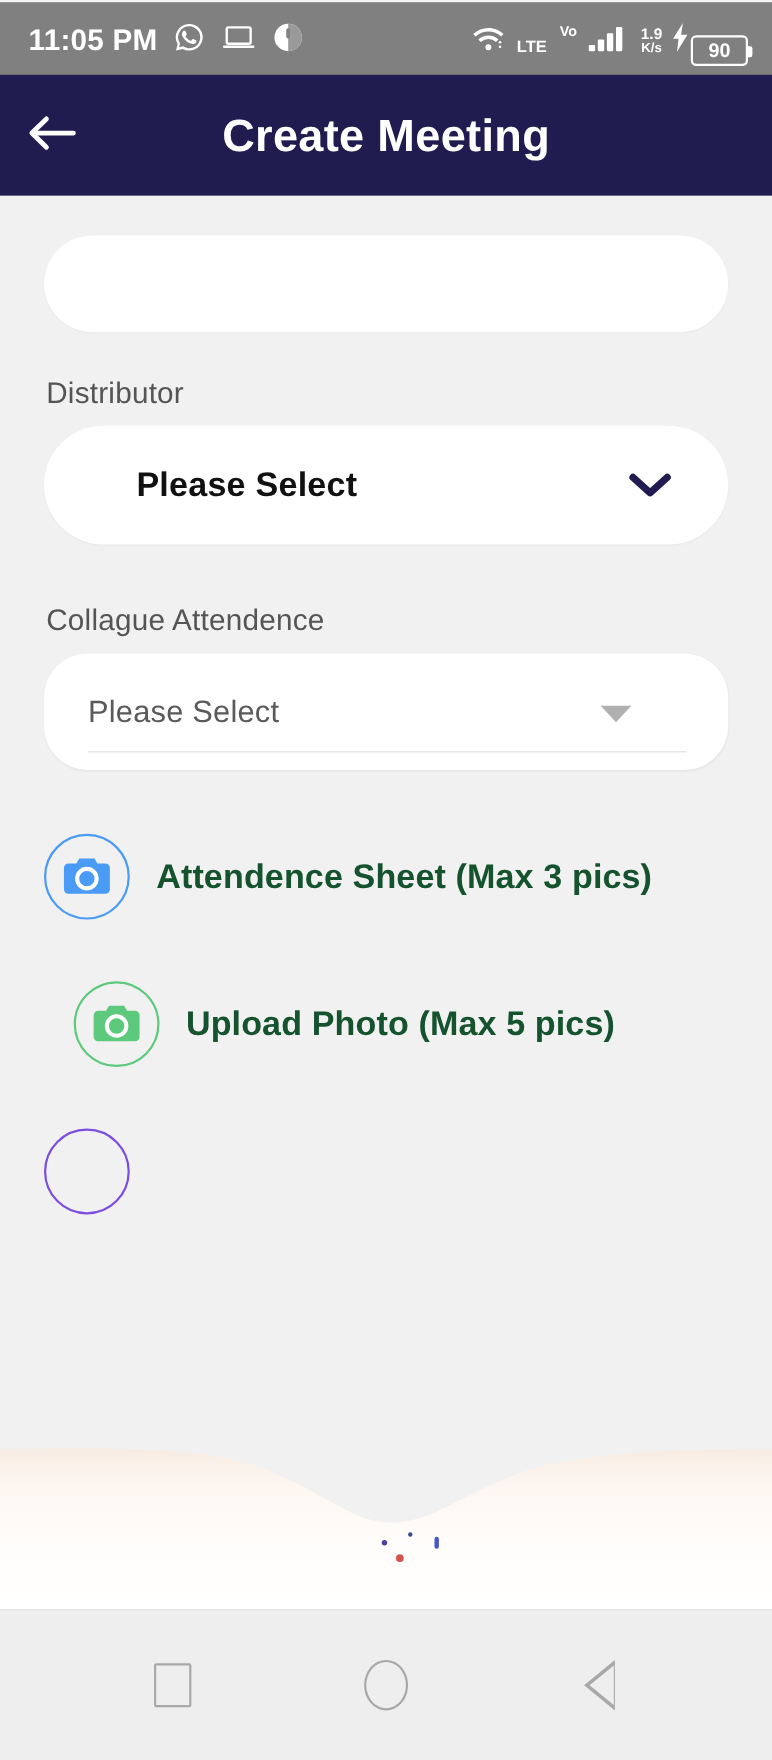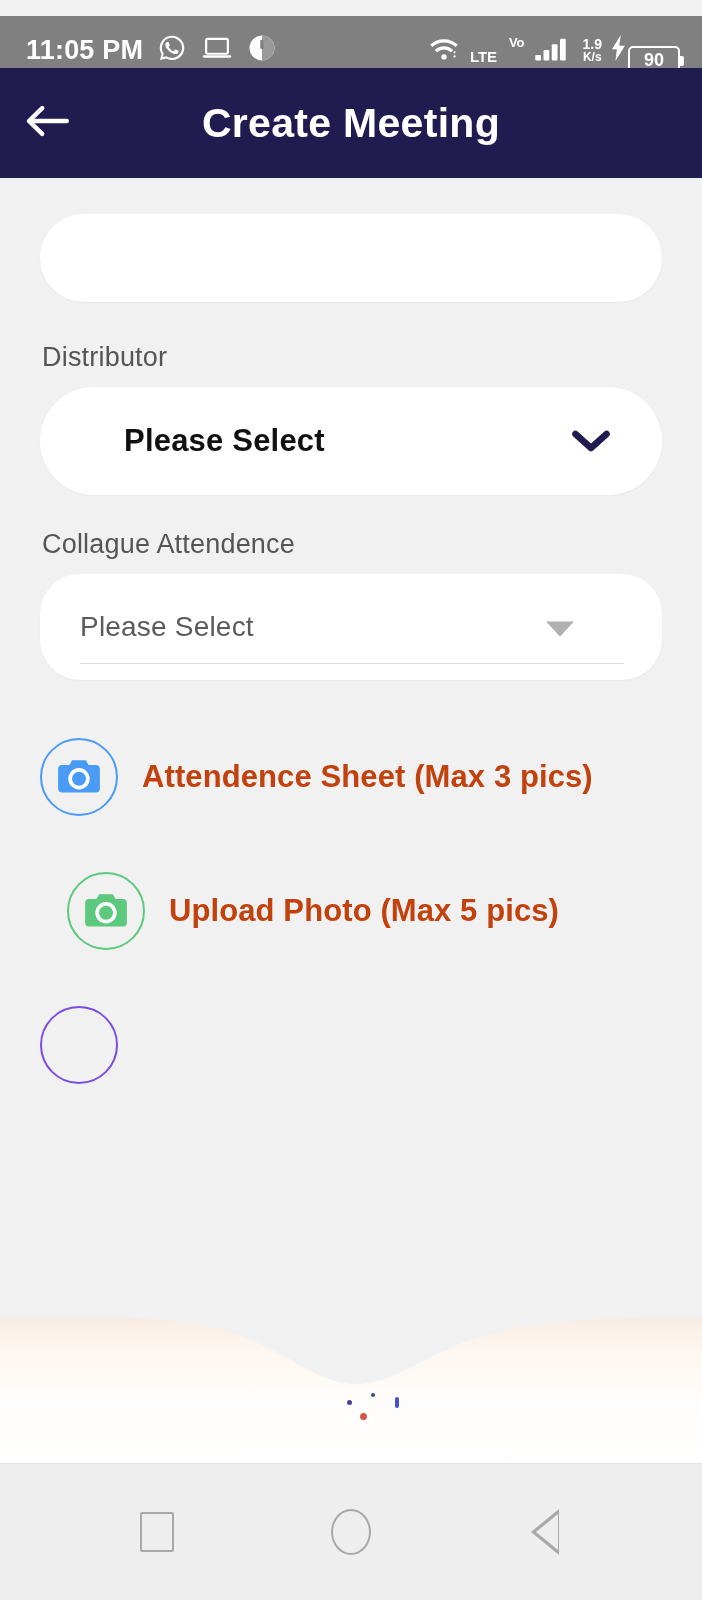--- a/index.html
+++ b/index.html
@@ -16,21 +16,21 @@
     position: relative;
     width: 702px;
     height: 1600px;
     background: #f1f1f1;
     overflow: hidden;
   }
 
   
   .status-bar {
     position: absolute;
-    top: 16px; left: 0;
+    top: 2px; left: 0;
     width: 702px;
     height: 68px;
     background: #808080;
     display: flex;
     align-items: center;
     justify-content: space-between;
     padding: 0 22px 0 26px;
     color: #ffffff;
   }
   .status-left {
@@ -258,21 +258,21 @@
     flex: none;
     background: transparent;
   }
   .icon-circle.blue  { border: 2px solid #4a9bf5; }
   .icon-circle.green { border: 2px solid #5cc97c; }
   .icon-circle.purple{ border: 2px solid #7b4ee0; }
 
   .upload-label {
     font-size: 31px;
     font-weight: 700;
-    color: #c2410c;
+    color: #14532d;
     letter-spacing: 0.1px;
     white-space: nowrap;
   }
 
   
   .overlay-sheet {
     position: absolute;
     left: 0;
     bottom: 137px;
     width: 702px;
@@ -430,21 +430,21 @@
       <div class="select-pill">
         <span class="sel-value">Please Select</span>
         <span class="chev">
           <svg width="42" height="28" viewBox="0 0 26 18">
             <path d="M3 4.5 13 13.5 23 4.5" fill="none" stroke="#211c4f" stroke-width="4.2" stroke-linecap="round" stroke-linejoin="round"></path>
           </svg>
         </span>
       </div>
     </div>
 
-    <div class="field-group" style="padding-top:34px;">
+    <div class="field-group" style="padding-top:34px;margin-top:20px;">
       <div class="field-label">Collague Attendence</div>
       <div class="select-underline">
         <div class="inner">
           <span class="sel-value">Please Select</span>
           <span class="tri"></span>
         </div>
         <span class="underline"></span>
       </div>
     </div>
 

